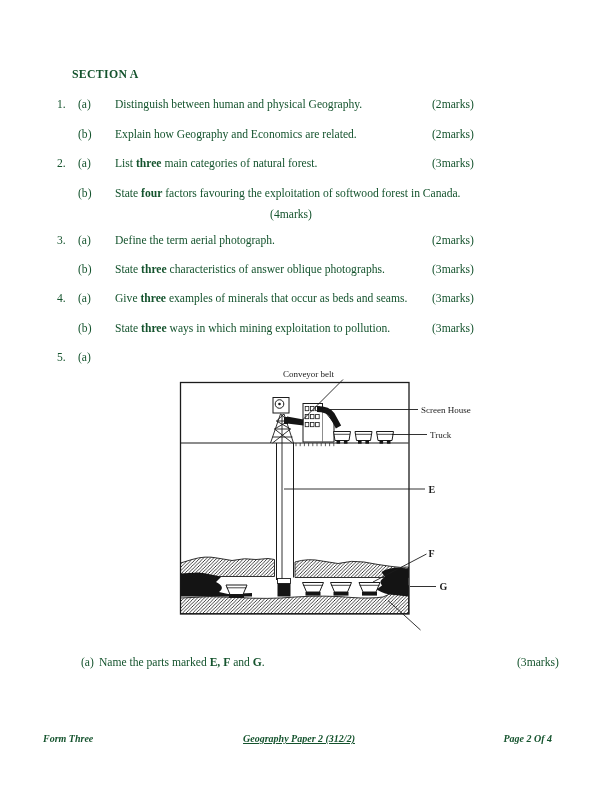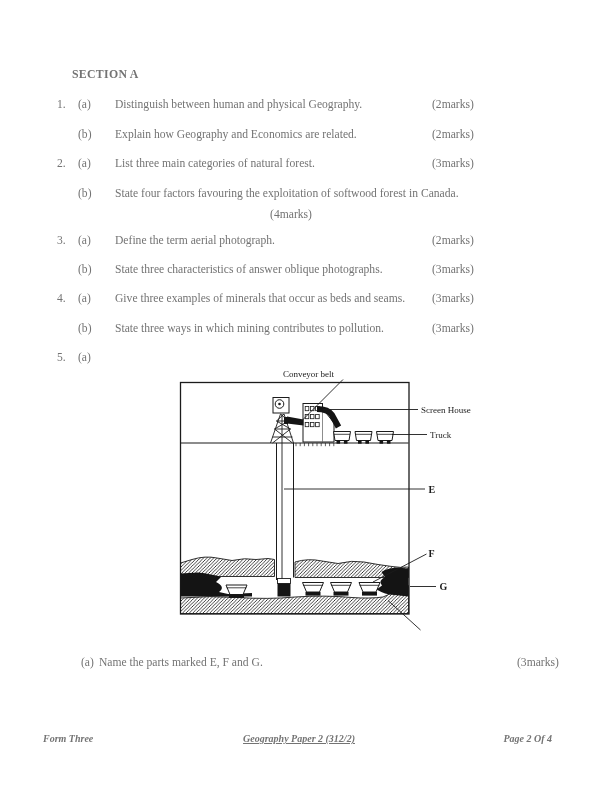--- a/index.html
+++ b/index.html
@@ -1,27 +1,27 @@
 <!DOCTYPE html>
 <html><head>
 <meta charset="utf-8">
 <style>
   html,body{margin:0;padding:0;background:#ffffff;}
   .page{
     position:relative;width:612px;height:792px;background:#ffffff;overflow:hidden;
-    font-family:"Liberation Serif","DejaVu Serif",serif;color:#737373;
+    font-family:"Liberation Serif","DejaVu Serif",serif;color:#14532d;
   }
   .heading{position:absolute;left:72px;top:67px;font-size:11.8px;font-weight:bold;letter-spacing:.3px;}
   .q-row{position:absolute;left:50px;width:520px;height:30px;font-size:11.6px;}
   .q-num{position:absolute;left:7px;top:0;}
   .q-letter{position:absolute;left:28px;top:0;}
   .q-text{position:absolute;left:65px;top:0;white-space:nowrap;text-align:center;}
   .q-marks{position:absolute;left:382px;top:0;}
   .q-marks-wrap{position:absolute;left:65px;top:21px;width:352px;text-align:center;}
-  .q-text b,.subq b{font-weight:normal;}
+  .q-text b,.subq b{font-weight:bold;}
   .subq{position:absolute;left:53px;top:656px;width:530px;font-size:11.6px;white-space:nowrap;padding-left:28px;}
   .subq-letter{margin-right:5px;}
   .subq-marks{position:absolute;left:464px;top:0;}
   .footer-item{position:absolute;top:733px;font-size:10px;font-weight:bold;font-style:italic;white-space:nowrap;}
   .f-left{left:43px;}
   .f-center{left:0;width:598px;text-align:center;text-decoration:underline;}
   .f-right{right:60px;font-style:italic;}
   .diagram-wrap{position:absolute;left:168px;top:366px;width:312px;height:268px;}
   svg text{font-family:"Liberation Serif","DejaVu Serif",serif;}
 </style>
@@ -77,21 +77,21 @@
   <div class="q-row" style="top:292px">
     <span class="q-num">4.</span>
     <span class="q-letter">(a)</span>
     <span class="q-text"><span>Give </span><b>three</b><span> examples of minerals that occur as beds and seams.</span></span>
     <span class="q-marks">(3marks)</span>
   </div>
 
   <div class="q-row" style="top:322px">
     <span class="q-num"></span>
     <span class="q-letter">(b)</span>
-    <span class="q-text"><span>State </span><b>three</b><span> ways in which mining contributes to pollution.</span></span>
+    <span class="q-text"><span>State </span><b>three</b><span> ways in which mining exploitation to pollution.</span></span>
     <span class="q-marks">(3marks)</span>
   </div>
 
   <div class="q-row" style="top:351px">
     <span class="q-num">5.</span>
     <span class="q-letter">(a)</span>
   </div>
 
   <div class="diagram-wrap">
     <svg width="312" height="268" viewBox="168 366 312 268" xmlns="http://www.w3.org/2000/svg">

